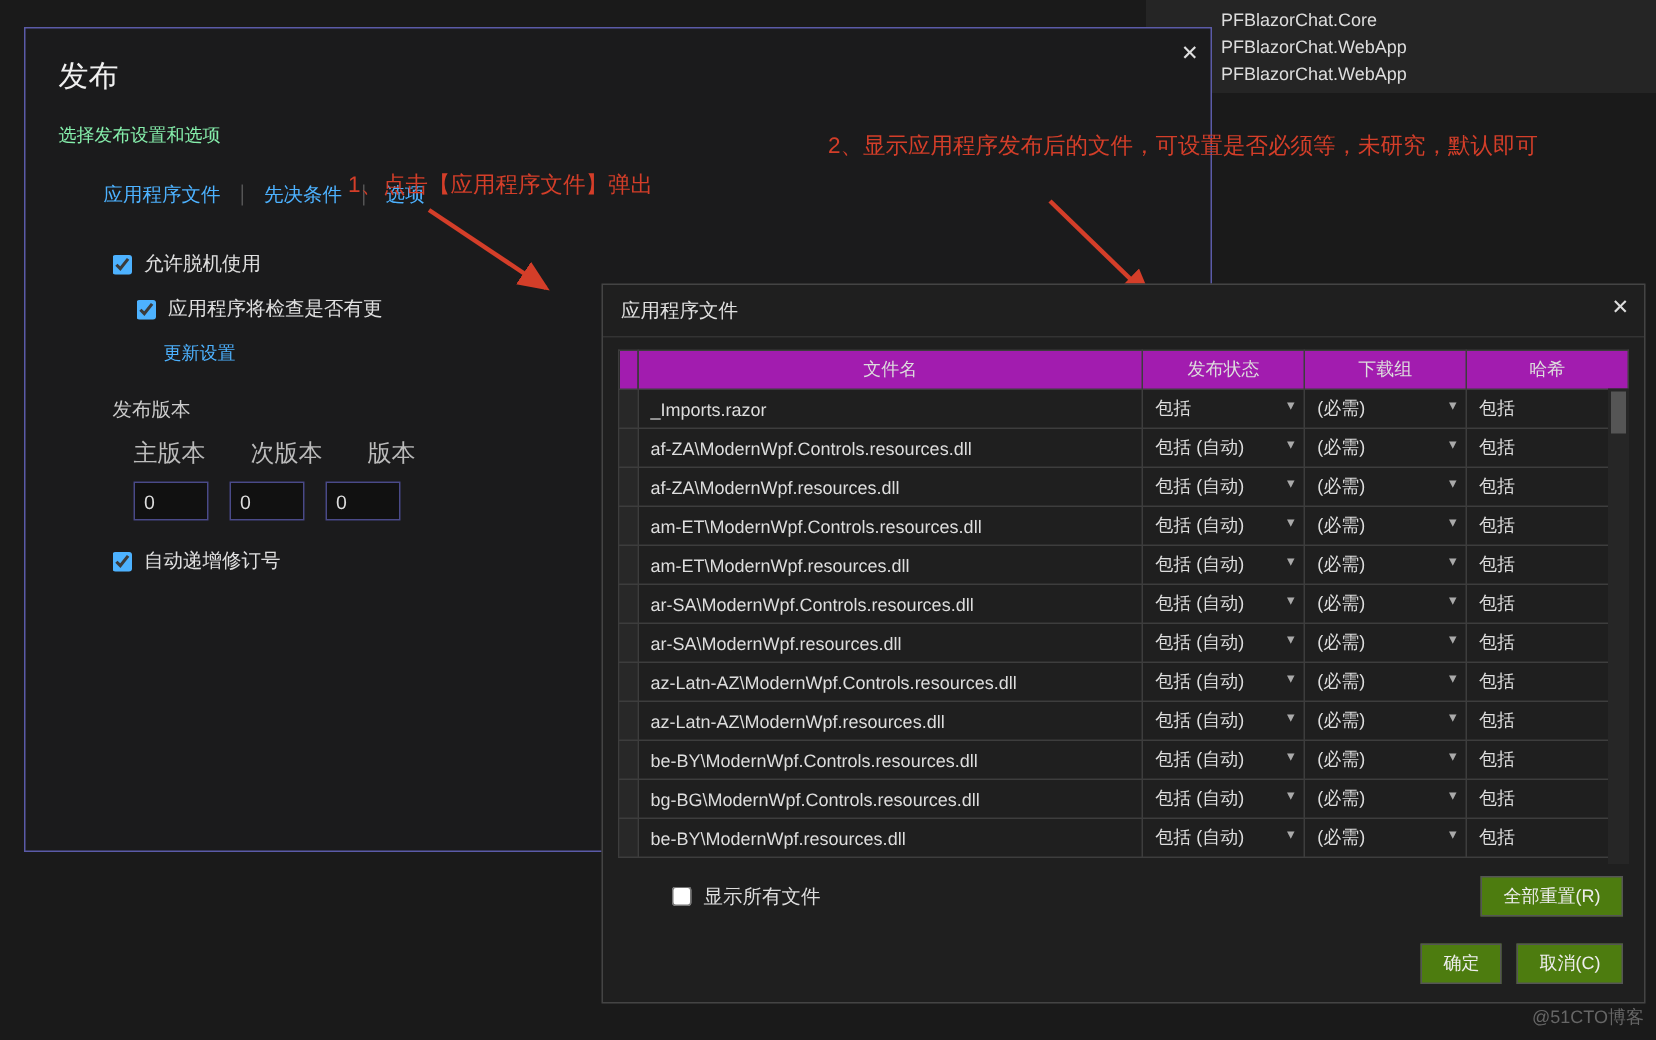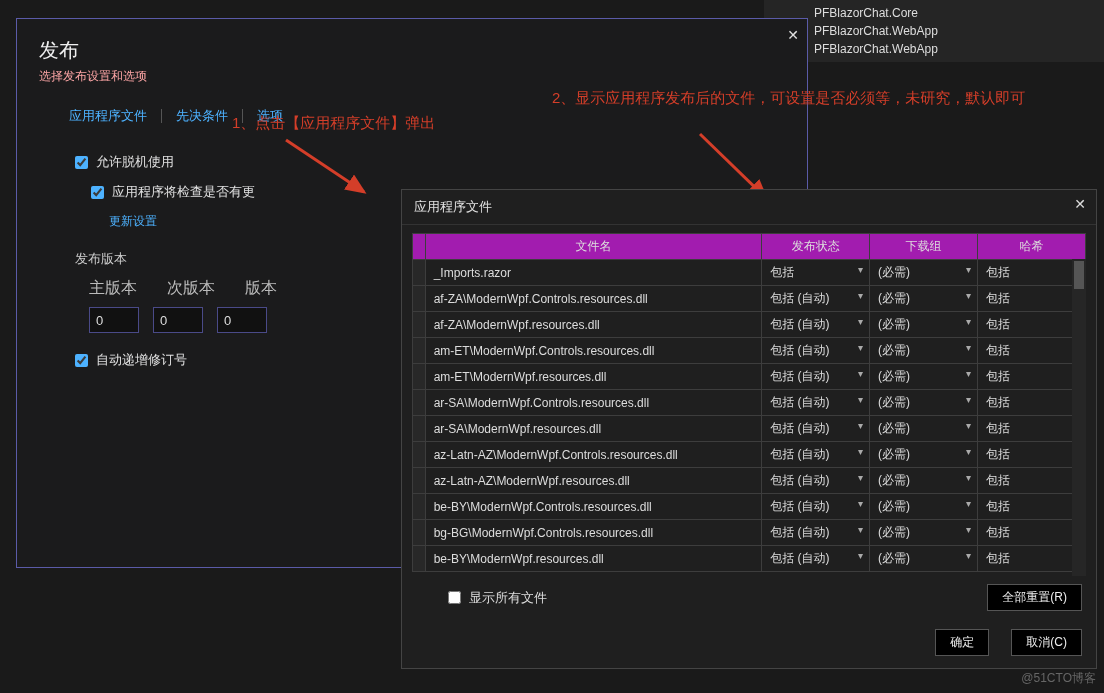--- a/index.html
+++ b/index.html
@@ -3,21 +3,21 @@
 <meta charset="utf-8">
 <style>
 *{box-sizing:border-box;margin:0;padding:0;font-family:"Microsoft YaHei","Segoe UI",sans-serif;}
 body{background:#1a1a1a;width:1104px;height:693px;overflow:hidden;color:#e0e0e0;font-size:13px;position:relative;}
 .solution-tree{position:absolute;top:0;right:0;width:340px;background:#252525;padding:4px 10px;font-size:12px;color:#ddd;}
 .tree-item{padding:2px 0 2px 40px;}
 .main-dialog{position:absolute;top:18px;left:16px;width:792px;height:550px;background:#1b1b1c;border:1px solid #5b5ba8;}
 .main-dialog .close-btn{position:absolute;top:8px;right:8px;color:#e0e0e0;cursor:pointer;font-size:14px;}
 .dlg-header{padding:18px 22px 10px;}
 .dlg-title{font-size:20px;font-weight:400;color:#f0f0f0;}
-.dlg-sub{font-size:12px;color:#fca5a5;margin-top:4px;}
+.dlg-sub{font-size:12px;color:#86efac;margin-top:18px;}
 .dlg-body{display:flex;padding:0 0 0 22px;}
 .sidebar{width:150px;padding-top:30px;}
 .sidebar-item{padding:8px 12px;color:#d0d0d0;cursor:pointer;margin-bottom:2px;font-size:13px;}
 .sidebar-item.selected{background:#3c3c3c;}
 .content{flex:1;padding:12px 20px 0 30px;}
 .link-row{display:flex;gap:4px;align-items:center;margin-bottom:28px;}
 .link{color:#4db2ff;cursor:pointer;font-size:13px;}
 .sep{width:1px;height:14px;background:#555;margin:0 10px;}
 .check-row{display:flex;align-items:center;margin-bottom:12px;margin-left:6px;}
 .check-row input{margin-right:8px;accent-color:#4db2ff;}
@@ -44,22 +44,22 @@
 .col-state{width:102px;}
 .col-dl{width:102px;}
 .col-hash{width:102px;}
 .dd-cell{position:relative;}
 .dd-cell::after{content:"▾";position:absolute;right:6px;top:4px;color:#aaa;font-size:10px;}
 .scroll-gutter{position:absolute;right:10px;top:34px;width:14px;height:calc(100% - 34px);background:#262626;}
 .scroll-thumb{position:absolute;top:2px;left:2px;width:10px;height:28px;background:#555;}
 .bottom-row{display:flex;align-items:center;padding:8px 14px;justify-content:space-between;}
 .show-all{display:flex;align-items:center;gap:8px;color:#ddd;font-size:13px;padding-left:32px;}
 .show-all input{accent-color:#4db2ff;}
-.btn{background:#000000;border:1px solid #555;color:#eee;padding:4px 14px;font-size:12px;cursor:pointer;}
-.btn-row{position:absolute;right:14px;bottom:12px;display:flex;gap:22px;}
+.btn{background:#4d7c0f;border:1px solid #555;color:#eee;padding:4px 14px;font-size:12px;cursor:pointer;}
+.btn-row{position:absolute;right:14px;bottom:12px;display:flex;gap:10px;}
 .reset-btn{margin-left:auto;}
 .watermark{position:absolute;right:8px;bottom:6px;color:#666;font-size:12px;z-index:20;}
 </style>
 </head>
 <body>
 
 <div class="solution-tree">
   <div class="tree-item">PFBlazorChat.Core</div>
   <div class="tree-item">PFBlazorChat.WebApp</div>
   <div class="tree-item">PFBlazorChat.WebApp</div>

